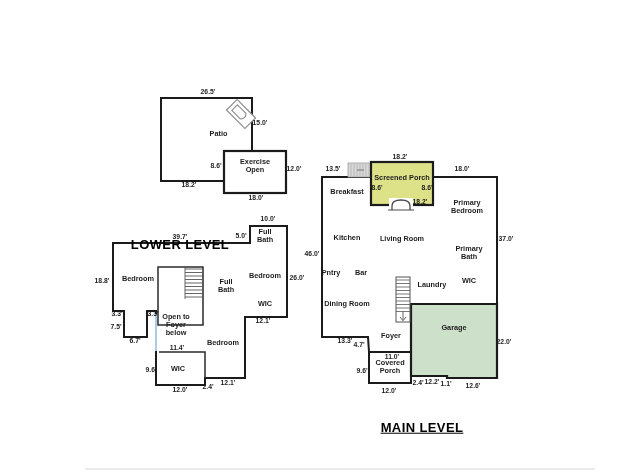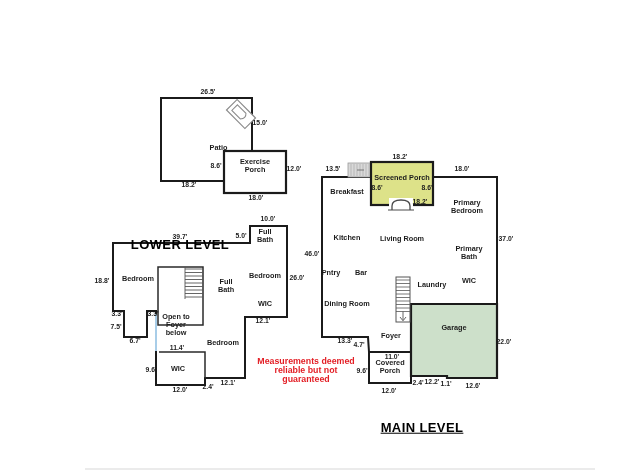--- a/index.html
+++ b/index.html
@@ -54,23 +54,23 @@
     <line x1="369" y1="352" x2="411" y2="352" stroke="#1b1b1b" stroke-width="2"></line>
     <g>
       <rect x="396" y="277" width="14" height="45" fill="#ffffff" stroke="#555555" stroke-width="1"></rect>
       <path d="M396,280 H410 M396,283.5 H410 M396,287 H410 M396,290.5 H410 M396,294 H410 M396,297.5 H410 M396,301 H410 M396,304.5 H410 M396,308 H410 M396,311.5 H410" stroke="#555555" stroke-width="0.8" fill="none"></path>
       <path d="M403,311.5 V320 M400,317 L403,320.8 L406,317" stroke="#555555" stroke-width="0.9" fill="none"></path>
     </g>
   </svg>
 
   <div id="labels-layer">
       <span class="label title" style="left: 180px; top: 197px;">LOWER LEVEL</span>
-      <span class="label room" style="left: 207px; top: 148px; padding-left: 23px;">Patio</span>
+      <span class="label room" style="left: 207px; top: 134px; padding-left: 23px;">Patio</span>
       <span class="label room" style="left: 255px; top: 166px;">Exercise
-Porch</span>
+Open</span>
       <span class="label dim" style="left: 208px; top: 92px;">26.5'</span>
       <span class="label dim" style="left: 260px; top: 123px;">15.0'</span>
       <span class="label dim" style="left: 216px; top: 166px;">8.6'</span>
       <span class="label dim" style="left: 294px; top: 169px;">12.0'</span>
       <span class="label dim" style="left: 189px; top: 185px;">18.2'</span>
       <span class="label dim" style="left: 256px; top: 198px;">18.0'</span>
       <span class="label room" style="left: 138px; top: 279px;">Bedroom</span>
       <span class="label room" style="left: 176px; top: 291px; margin-top: 34px;">Open to
 Foyer
 below</span>
@@ -126,19 +126,16 @@
       <span class="label dim" style="left: 345px; top: 341px;">13.3'</span>
       <span class="label dim" style="left: 359px; top: 345px;">4.7'</span>
       <span class="label dim" style="left: 392px; top: 357px;">11.0'</span>
       <span class="label dim" style="left: 362px; top: 371px;">9.6'</span>
       <span class="label dim" style="left: 389px; top: 391px;">12.0'</span>
       <span class="label dim" style="left: 418px; top: 383px;">2.4'</span>
       <span class="label dim" style="left: 432px; top: 382px;">12.2'</span>
       <span class="label dim" style="left: 446px; top: 384px;">1.1'</span>
       <span class="label dim" style="left: 473px; top: 386px;">12.6'</span>
       <span class="label dim" style="left: 504px; top: 342px;">22.0'</span>
-      <span class="label disclaimer" style="left: 306px; top: 370px;">Measurements deemed
-reliable but not
-guaranteed</span>
     </div>
 
   <div class="bottom-edge"></div>
 </div>
 
 </body></html>

